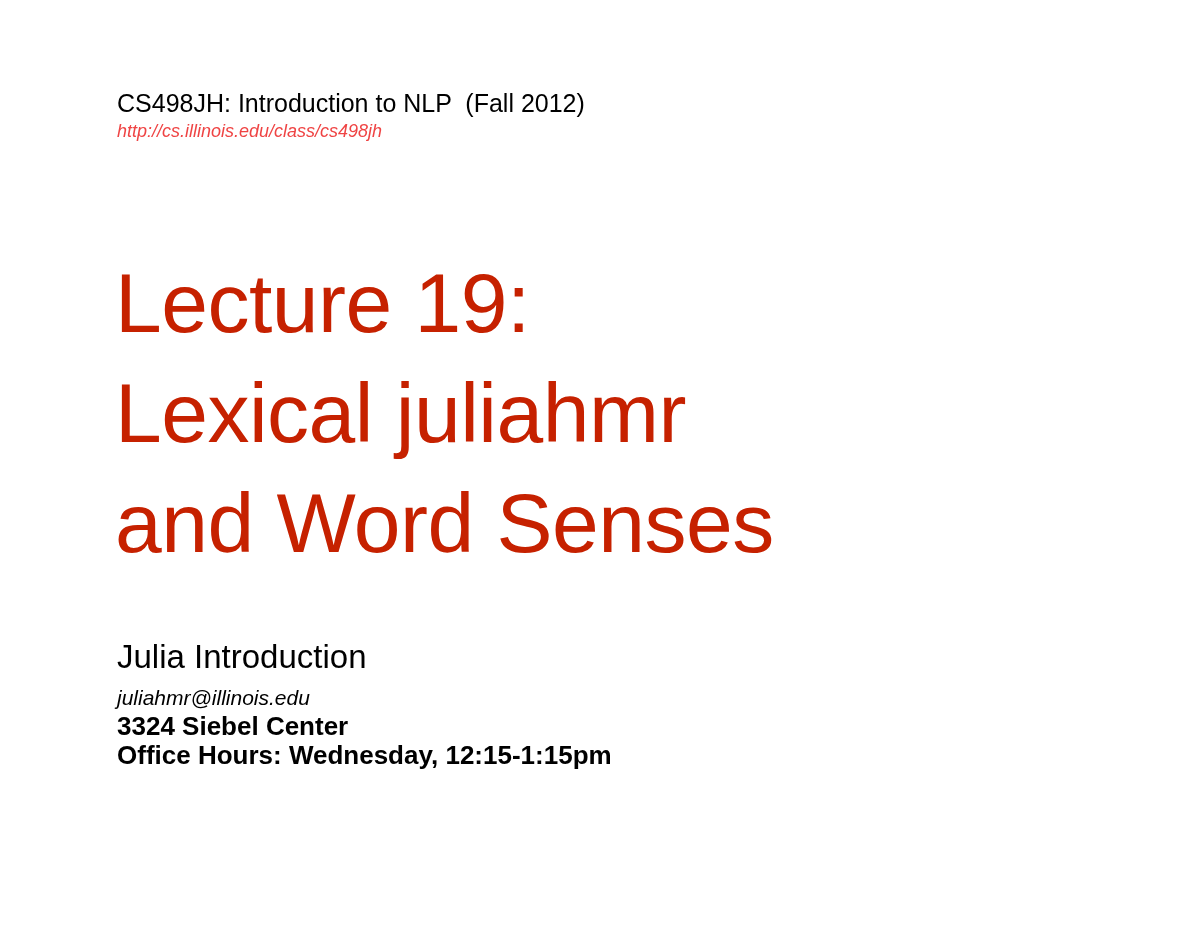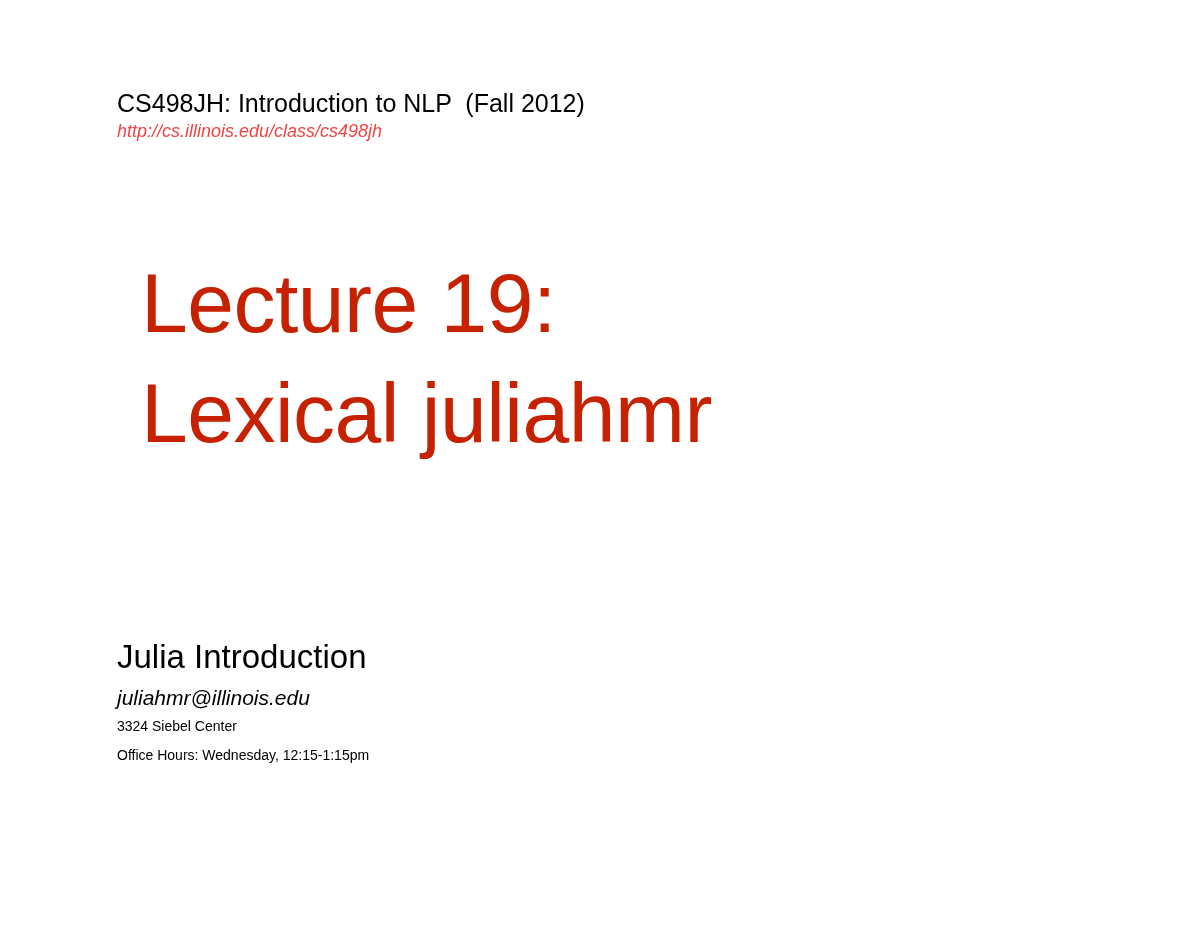--- a/index.html
+++ b/index.html
@@ -56,21 +56,20 @@
     color: #c62100;
     font-size: 84px;
     line-height: 110px;
     font-weight: 400;
     letter-spacing: -0.5px;
   }
 
   .title-line {
     display: block;
     white-space: pre;
-    margin-left: 26px;
   }
 
   
   .author {
     position: absolute;
     left: 117px;
     top: 636px;
     width: 900px;
     color: #000000;
   }
@@ -86,39 +85,40 @@
     font-size: 21px;
     line-height: 28px;
     font-style: italic;
     font-weight: 400;
     white-space: pre;
     margin-top: 6px;
   }
 
   .author-room,
   .author-hours {
-    font-size: 14px;
+    font-size: 26px;
     line-height: 29px;
-    font-weight: 400;
+    font-weight: 700;
     white-space: pre;
   }
 </style>
 </head>
 <body>
 
 <div class="slide">
 
   <div class="header">
     <div class="course-line">CS498JH: Introduction to NLP  (Fall 2012)</div>
     <div class="course-url">http://cs.illinois.edu/class/cs498jh</div>
   </div>
 
   <div class="title">
     <span class="title-line">Lecture 19:</span>
     <span class="title-line">Lexical juliahmr</span>
+    <span class="title-line">and Word Senses</span>
   </div>
 
   <div class="author">
     <div class="author-name">Julia Introduction</div>
     <div class="author-email">juliahmr@illinois.edu</div>
     <div class="author-room">3324 Siebel Center</div>
     <div class="author-hours">Office Hours: Wednesday, 12:15-1:15pm</div>
   </div>
 
 </div>

